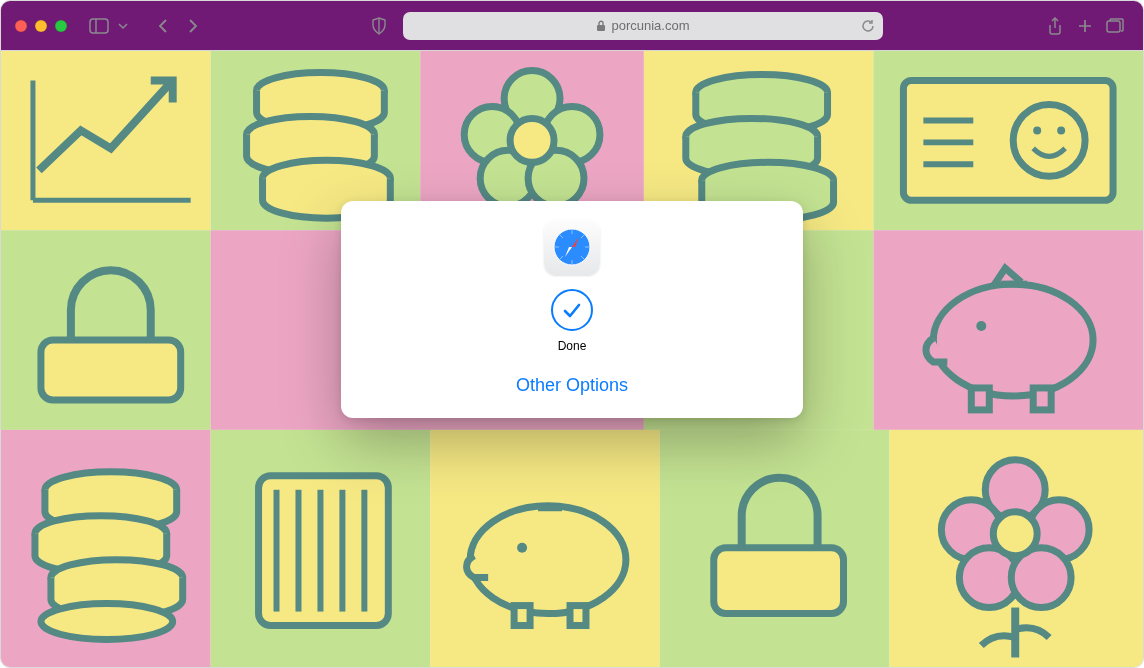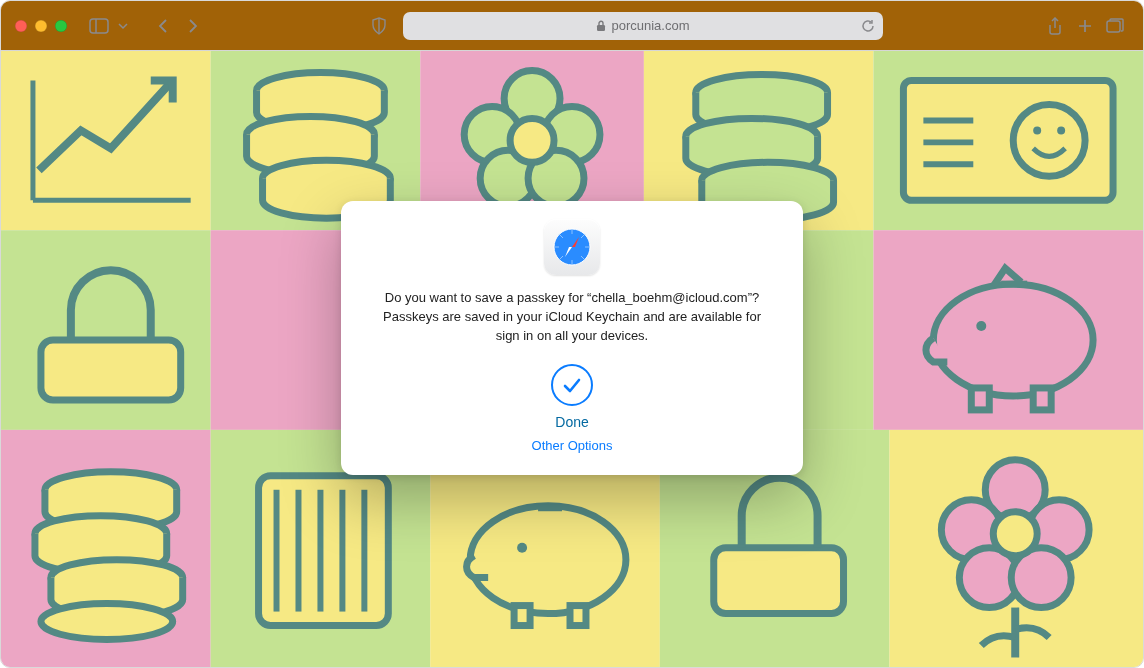--- a/index.html
+++ b/index.html
@@ -5,21 +5,21 @@
   * { box-sizing: border-box; margin: 0; padding: 0; }
   html, body { width: 1144px; height: 668px; overflow: hidden; font-family: -apple-system, "Helvetica Neue", Helvetica, Arial, sans-serif; }
   .window {
     width: 1144px; height: 668px; position: relative;
     border: 1px solid #d9d9d9; border-radius: 10px; overflow: hidden;
     background: #f3f4f5;
   }
   
   .toolbar {
     height: 50px; width: 100%; display: flex; align-items: center;
-    background: #a16207; border-bottom: 1px solid #d6d6d6;
+    background: #701a75; border-bottom: 1px solid #d6d6d6;
     padding: 0 14px; gap: 10px;
   }
   .traffic { display: flex; gap: 8px; margin-right: 8px; }
   .dot { width: 12px; height: 12px; border-radius: 50%; box-shadow: inset 0 0 0 .5px rgba(0,0,0,.2); }
   .dot.red { background: #ff5f57; }
   .dot.yellow { background: #febc2e; }
   .dot.green { background: #28c840; }
   .tbico { width: 28px; height: 26px; border-radius: 5px; display: flex; align-items: center; justify-content: center; color: #8a8a8d; }
   .tbico svg { stroke: #8a8a8d; }
   .toolbar .group { display: flex; align-items: center; gap: 2px; }
@@ -66,22 +66,22 @@
     background: linear-gradient(180deg,#fdfdfd,#e7e8ea);
     display:flex; align-items:center; justify-content:center;
     box-shadow: 0 1px 2px rgba(0,0,0,.12), inset 0 1px 0 #fff;
     margin-bottom: 14px;
   }
   .dlg-msg { font-size: 13px; color:#222; text-align:center; line-height: 1.45; max-width: 380px; margin-bottom: 18px; }
   .done-check {
     width: 42px; height: 42px; border-radius: 50%;
     border: 2.5px solid #0a7cff; display:flex; align-items:center; justify-content:center;
   }
-  .done-label { margin-top: 8px; font-size: 14px; color:#0369a1; }
-  .other-link { margin-top: 8px; font-size: 13px; color:#0a7cff; cursor:pointer; }
+  .done-label { margin-top: 8px; font-size: 12px; color:#000000; }
+  .other-link { margin-top: 22px; font-size: 18px; color:#0a7cff; cursor:pointer; }
 </style>
 </head>
 <body>
 
 <div class="window">
 
   <div class="toolbar">
     <div class="traffic">
       <div class="dot red"></div>
       <div class="dot yellow"></div>
@@ -314,21 +314,20 @@
                 <line x1="33" y1="20" x2="37" y2="20"></line>
               <line x1="8" y1="8" x2="11" y2="11"></line>
                 <line x1="29" y1="29" x2="32" y2="32"></line>
               <line x1="32" y1="8" x2="29" y2="11"></line>
                 <line x1="11" y1="29" x2="8" y2="32"></line>
             </g>
             <polygon points="20,20 27,10 23,20" fill="#ff3b30"></polygon>
             <polygon points="20,20 13,30 17,20" fill="#ffffff"></polygon>
           </svg>
         </div>
-        <div class="dlg-msg">Do you want to save a passkey for “chella_boehm@icloud.com”? Passkeys are saved in your iCloud Keychain and are available for sign in on all your devices.</div>
         <div class="done-check">
           <svg width="22" height="22" viewBox="0 0 22 22" fill="none" stroke="#0a7cff" stroke-width="2.6" stroke-linecap="round" stroke-linejoin="round">
               <polyline points="4,12 9,17 18,6"></polyline>
             </svg>
         </div>
         <div class="done-label">Done</div>
         <div class="other-link">Other Options</div>
       </div>
     </div>
 

